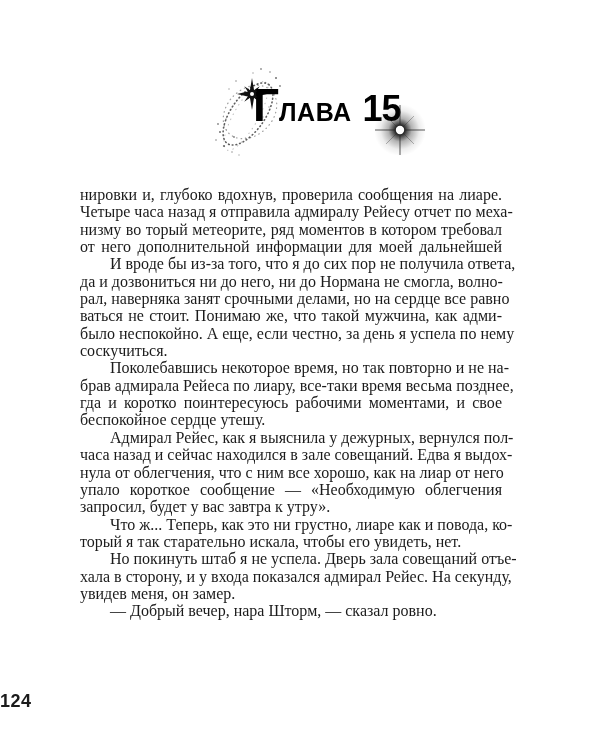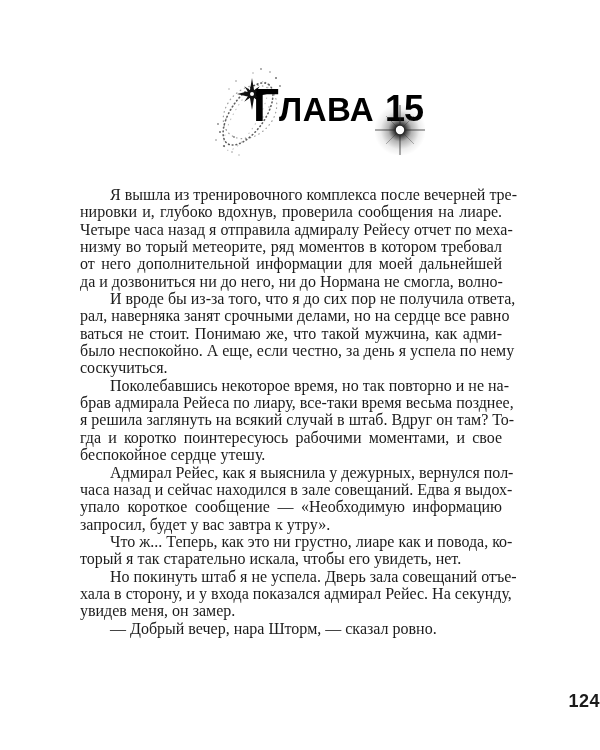--- a/index.html
+++ b/index.html
@@ -10,37 +10,37 @@
   
   .chapter-head{position:absolute;left:0;top:0;width:600px;height:175px;}
   .galaxy{position:absolute;left:206px;top:62px;width:84px;height:96px;}
   .glowstar{position:absolute;left:372px;top:102px;width:56px;height:56px;}
   .chapter-title{
     position:absolute;left:253px;top:82px;
     display:flex;align-items:baseline;line-height:1;white-space:nowrap;
     font-family:"Liberation Sans",sans-serif;font-weight:bold;color:#000;
   }
   .ct-initial{font-size:46px;}
-  .ct-rest{font-size:33px;letter-spacing:.5px;}
+  .ct-rest{font-size:25px;letter-spacing:.5px;}
   .ct-num{font-size:36px;margin-left:11px;letter-spacing:-1px;}
   
   .text-block{
     position:absolute;left:80px;top:186px;width:422px;
     color:var(--text,#1b1b1b);font-size:16px;
   }
   .para{margin:0;}
   .line{
     height:17.35px;line-height:17.35px;white-space:nowrap;
     text-align:justify;text-align-last:justify;
   }
   .line.first{text-indent:30px;}
   .line.end{text-align-last:left;}
   
   .page-number{
-    position:absolute;left:0;top:691px;width:600px;text-align:right;
+    position:absolute;left:0;top:691px;width:600px;text-align:left;
     font-family:"Liberation Sans",sans-serif;font-weight:bold;font-size:18px;
     color:var(--text,#1b1b1b);letter-spacing:.5px;
   }
 </style>
 </head>
 <body>
 
 <div class="page">
 
   <div class="chapter-head">
@@ -99,45 +99,44 @@
       <line x1="28" y1="3" x2="28" y2="53" stroke="#222" stroke-width="1" opacity="0.75"></line>
       <line x1="3" y1="28" x2="53" y2="28" stroke="#222" stroke-width="1" opacity="0.75"></line>
       <line x1="14" y1="14" x2="42" y2="42" stroke="#222" stroke-width="0.8" opacity="0.4"></line>
       <line x1="42" y1="14" x2="14" y2="42" stroke="#222" stroke-width="0.8" opacity="0.4"></line>
       <circle cx="28" cy="28" r="4.2" fill="#fff"></circle>
     </svg>
   </div>
 
   <div class="text-block" id="text-block">
       <div class="para">
-        <div class="line first">Я вышла из тренировочного комплекса после вечерней тре-</div>
         <div class="line">нировки и, глубоко вдохнув, проверила сообщения на лиаре.</div>
         <div class="line">Четыре часа назад я отправила адмиралу Рейесу отчет по меха-</div>
         <div class="line">низму во торый метеорите, ряд моментов в котором требовал</div>
         <div class="line">от него дополнительной информации для моей дальнейшей</div>
       </div>
       <div class="para">
+        <div class="line first">И вроде бы из-за того, что я до сих пор не получила ответа,</div>
         <div class="line">да и дозвониться ни до него, ни до Нормана не смогла, волно-</div>
-        <div class="line first">И вроде бы из-за того, что я до сих пор не получила ответа,</div>
         <div class="line">рал, наверняка занят срочными делами, но на сердце все равно</div>
         <div class="line">ваться не стоит. Понимаю же, что такой мужчина, как адми-</div>
         <div class="line">было неспокойно. А еще, если честно, за день я успела по нему</div>
         <div class="line end">соскучиться.</div>
       </div>
       <div class="para">
         <div class="line first">Поколебавшись некоторое время, но так повторно и не на-</div>
         <div class="line">брав адмирала Рейеса по лиару, все-таки время весьма позднее,</div>
-        <div class="line">я решила заглянуть на всякий случай в штаб. Вдруг он там? То-</div>
         <div class="line">гда и коротко поинтересуюсь рабочими моментами, и свое</div>
         <div class="line end">беспокойное сердце утешу.</div>
       </div>
       <div class="para">
         <div class="line first">Адмирал Рейес, как я выяснила у дежурных, вернулся пол-</div>
         <div class="line">часа назад и сейчас находился в зале совещаний. Едва я выдох-</div>
-        <div class="line">упало короткое сообщение — «Необходимую информацию</div>
+        <div class="line">нула от облегчения, что с ним все хорошо, как на лиар от него</div>
+        <div class="line">упало короткое сообщение — «Необходимую облегчения</div>
         <div class="line end">запросил, будет у вас завтра к утру».</div>
       </div>
       <div class="para">
         <div class="line first">Что ж... Теперь, как это ни грустно, лиаре как и повода, ко-</div>
         <div class="line end">торый я так старательно искала, чтобы его увидеть, нет.</div>
       </div>
       <div class="para">
         <div class="line first">Но покинуть штаб я не успела. Дверь зала совещаний отъе-</div>
         <div class="line">хала в сторону, и у входа показался адмирал Рейес. На секунду,</div>
         <div class="line end">увидев меня, он замер.</div>

